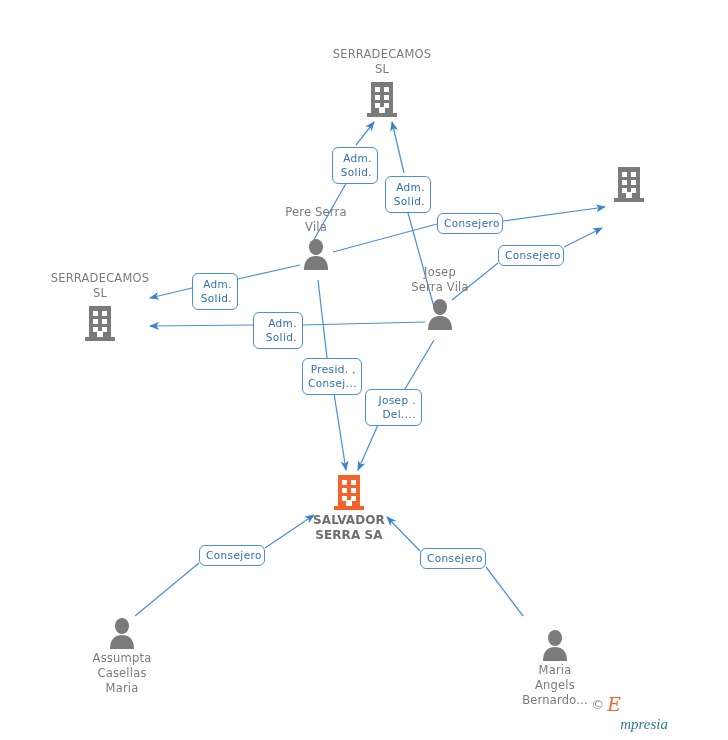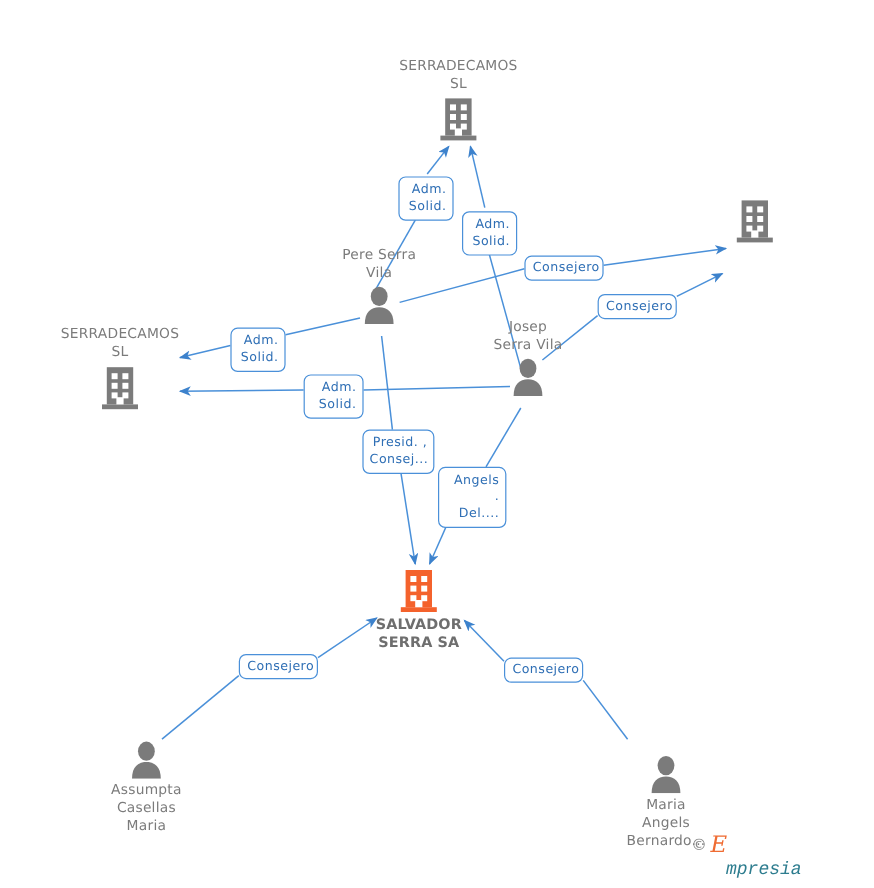--- a/index.html
+++ b/index.html
@@ -93,21 +93,21 @@
     margin-right: 3px;
   }
   #watermark .wm-e {
     font-family: "DejaVu Serif", serif;
     font-style: italic;
     font-size: 19px;
     color: #ef6c33;
     line-height: 19px;
   }
   #watermark .wm-name {
-    font-family: Liberation Mono, monospace;
+    font-family: Liberation Serif, serif;
     font-style: italic;
     font-size: 15px;
     color: #2e7d8f;
     line-height: 19px;
     margin-left: -1px;
     margin-top: 40px;
   }
 </style>
 </head>
 <body>
@@ -283,21 +283,21 @@
 
   <div class="edge-label" style="left:192px; top:273px; width:46px;">Adm.
 Solid.</div>
 
   <div class="edge-label" style="left:253px; top:312px; width:50px;">Adm.
 Solid.</div>
 
   <div class="edge-label" style="left:302px; top:358px; width:60px;">Presid. ,
 Consej...</div>
 
-  <div class="edge-label" style="left:365px; top:389px; width:57px;">Angels .
+  <div class="edge-label" style="left:365px; top:389px; width:57px;">Josep .
 Del....</div>
 
   <div class="edge-label one-line" style="left:199px; top:545px; width:66px;">Consejero</div>
 
   <div class="edge-label one-line" style="left:420px; top:548px; width:66px;">Consejero</div>
 
   <div id="watermark">
     <span class="wm-c">©</span>
     <span class="wm-e">E</span>
     <span class="wm-name">mpresia</span>

